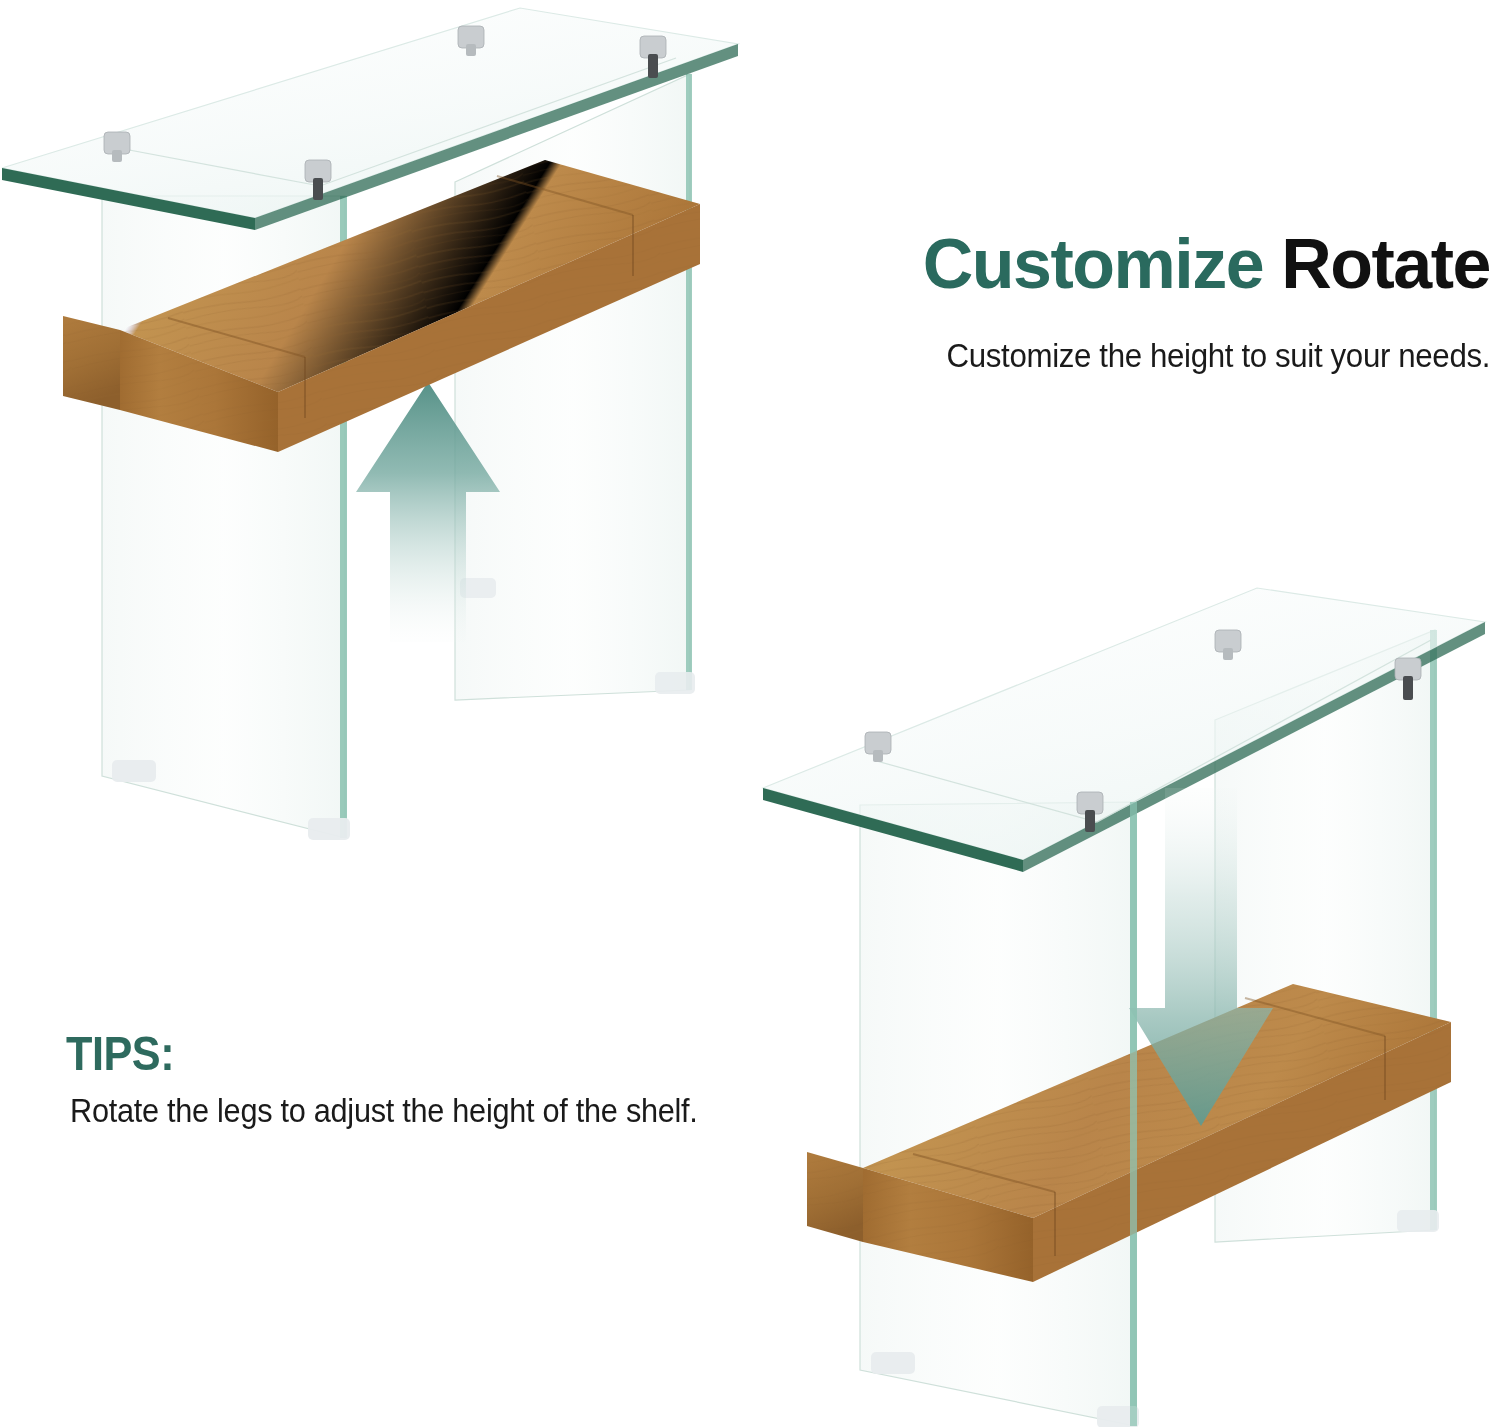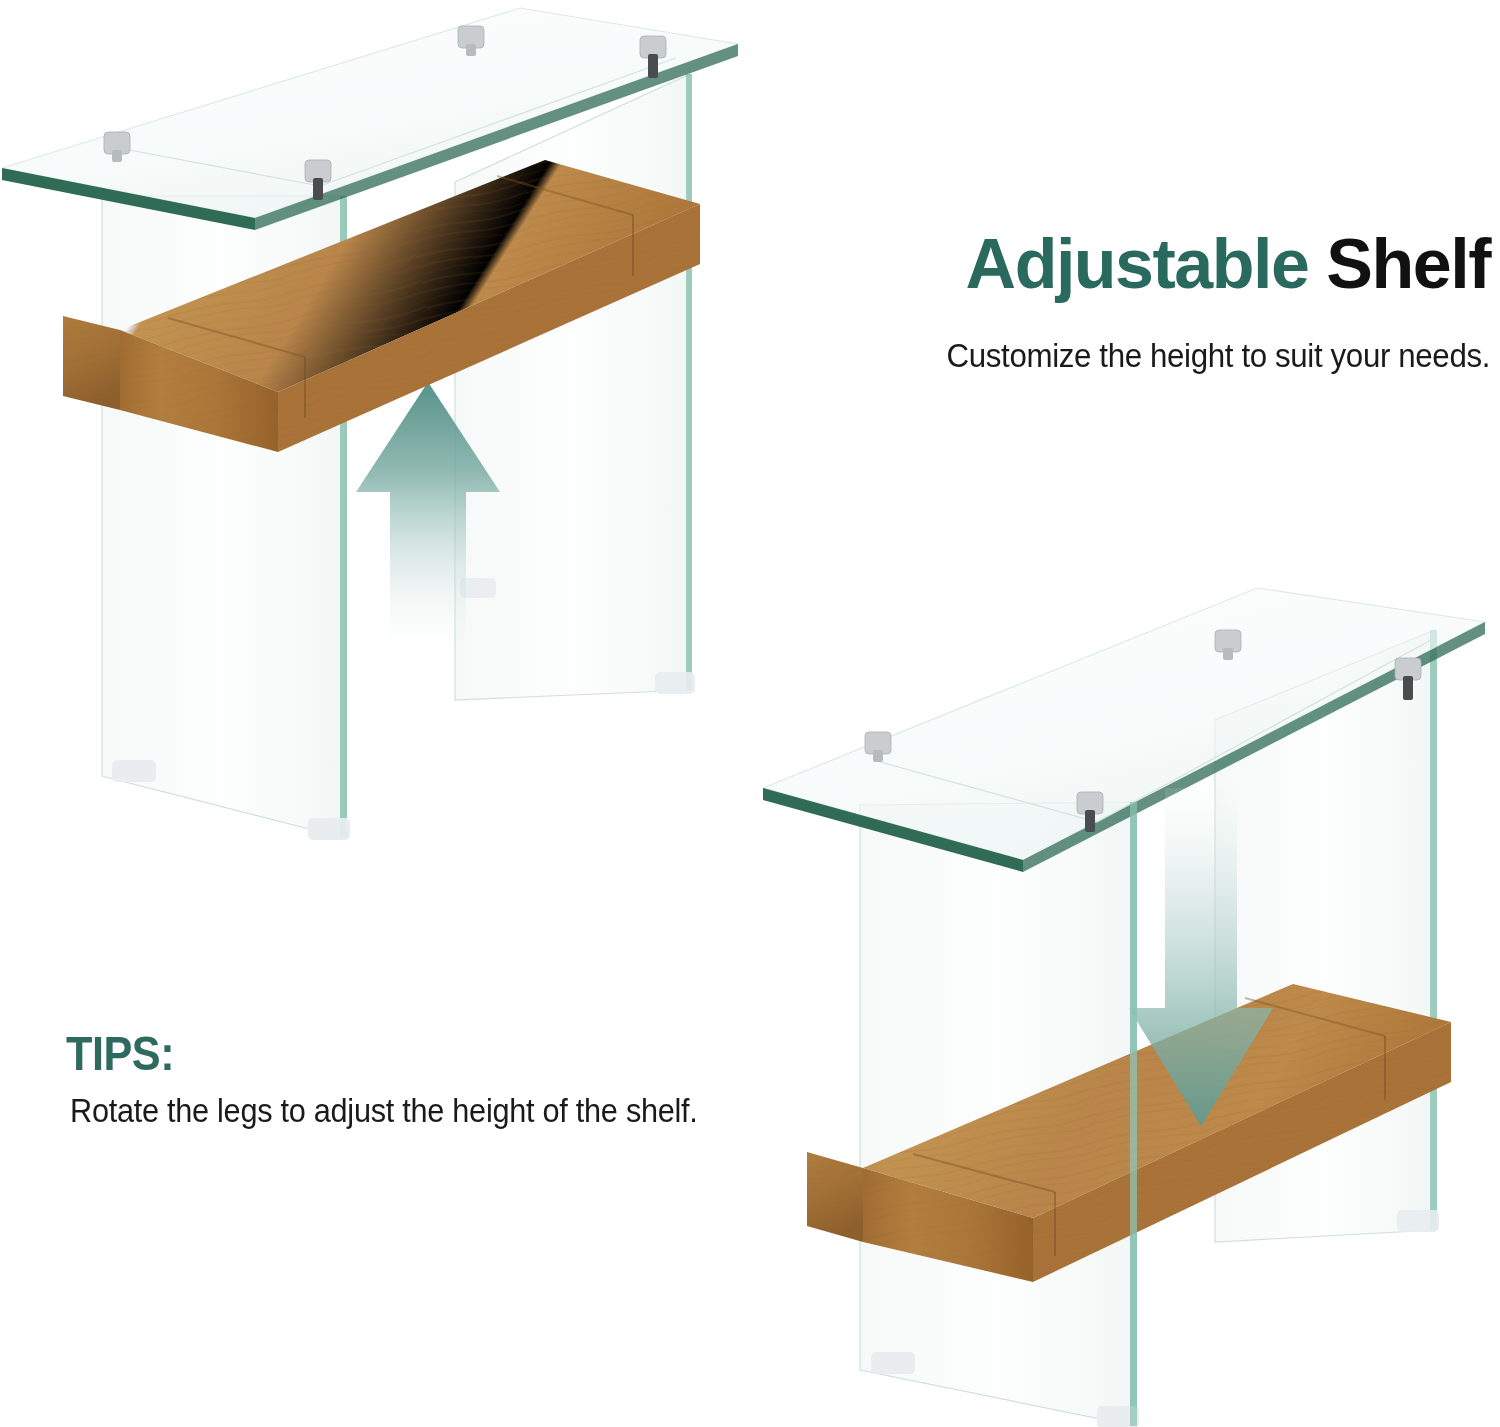--- a/index.html
+++ b/index.html
@@ -293,22 +293,22 @@
         <polygon points="420,218 492,218 492,438 528,438 456,556 384,438 420,438" fill="url(#arrowDownGrad)"></polygon>
       </g>
 
       <g>
         <polygon points="385,232 392,232 392,856 385,856" fill="#8fc4b4" opacity="0.75"></polygon>
       </g>
     </svg>
   </div>
 
   <div class="headline">
-    <span class="accent">Adjustable</span>
-    <span class="plain">Shelf</span>
+    <span class="accent">Customize</span>
+    <span class="plain">Rotate</span>
   </div>
 
   <div class="subhead">Customize the height to suit your needs.</div>
 
   <div class="tips-title">TIPS:</div>
   <div class="tips-body">Rotate the legs to adjust the height of the shelf.</div>
 
 </div>
 
 </body></html>

